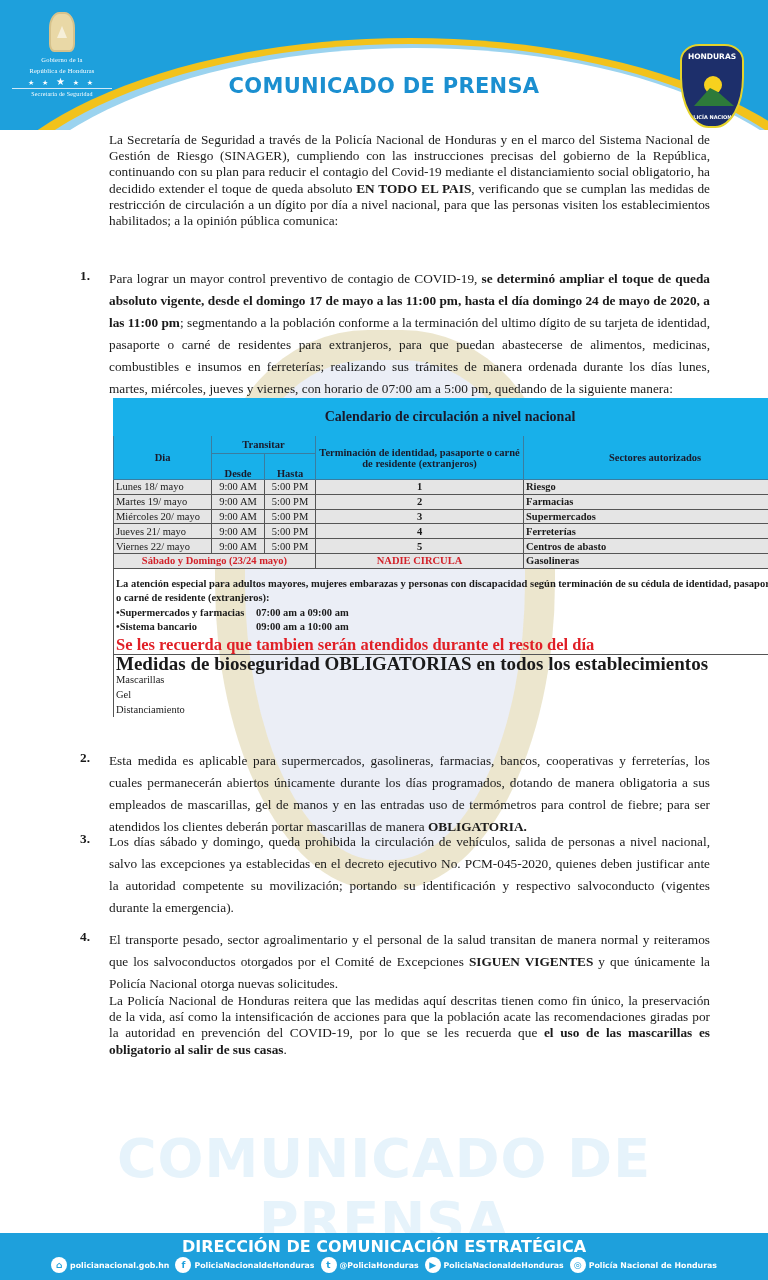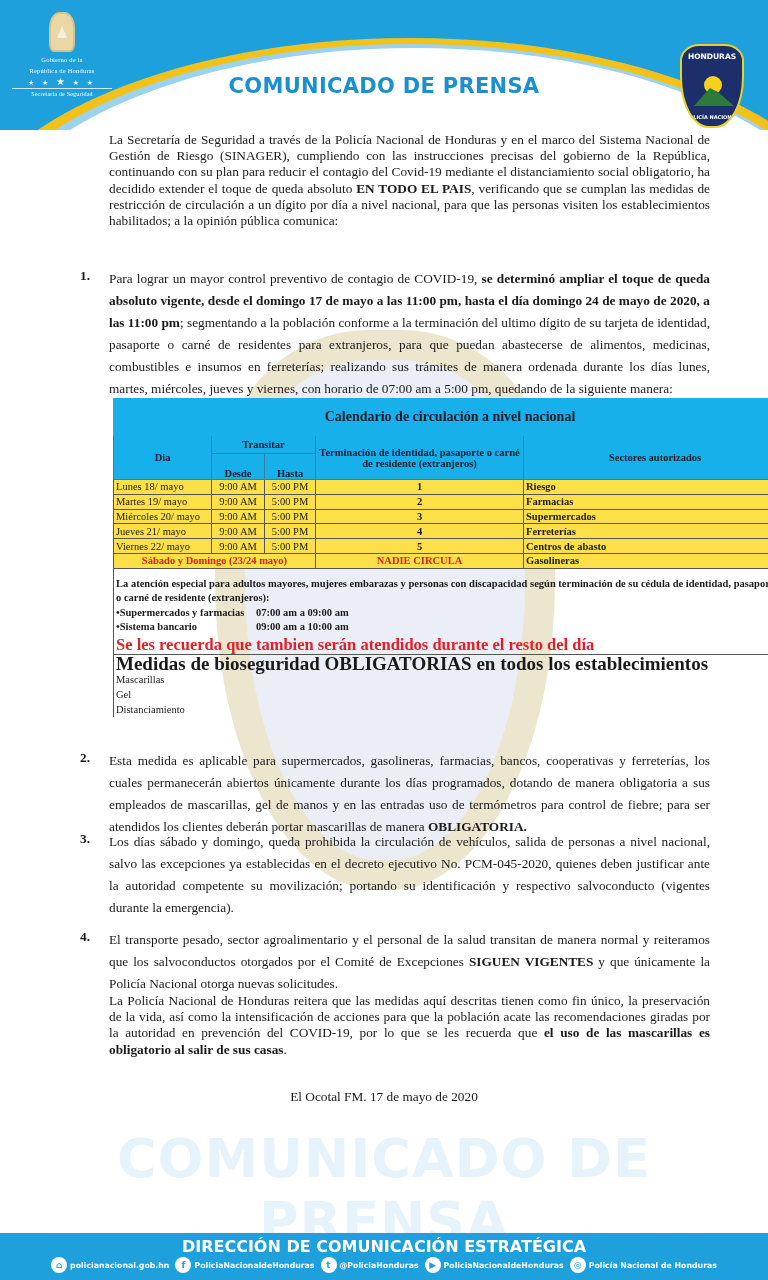--- a/index.html
+++ b/index.html
@@ -43,21 +43,21 @@
   .closing { left: 109px; top: 993px; width: 601px; }
   .signoff { position: absolute; left: 0; width: 768px; top: 1089px; text-align: center; font-size: 13.3px; line-height: 16px; }
   .signoff .motto { font-weight: bold; }
   b { font-weight: bold; }
 
   
   .cal { position: absolute; left: 113px; top: 398px; width: 674px; border-collapse: collapse; font-size: 10.5px; }
   .cal td, .cal th { border: 1px solid #555; }
   .cal .tcap { background: #18b0ea; height: 37px; text-align: center; font-weight: bold; font-size: 14px; color: #1a1a2a; border-color: #18b0ea; }
   .cal .th { background: #18b0ea; text-align: center; font-weight: bold; color: #1a1a2a; font-size: 10.5px; border-color: #3a7da0; }
-  .cal .row td { height: 14.8px; line-height: 13px; background: #fde047; }
+  .cal .row td { height: 14.8px; line-height: 13px; background: #e5e5e5; }
   .cal .c-day { width: 98px; padding-left: 2px; }
   .cal .c-t { width: 53px; text-align: center; }
   .cal .c-h { width: 51px; text-align: center; }
   .cal .c-dig { width: 208px; text-align: center; font-weight: bold; }
   .cal .c-sec { padding-left: 2px; font-weight: bold; }
   .cal .red { color: #d3222a; font-weight: bold; text-align: center; }
   .cal .notes td { padding: 8px 2px 0 2px; font-weight: bold; line-height: 14.5px; font-size: 10.5px; border-bottom: none; }
   .cal .tab { display: inline-block; width: 140px; }
   .cal .warn td { color: #e01f26; font-weight: bold; font-size: 16.5px; line-height: 19px; padding: 0 2px; border-top: none; }
   .cal .bio td { padding: 0 2px; line-height: 15px; font-size: 10.5px; border-bottom: none; }
@@ -194,21 +194,20 @@
   </div>
 
   <div class="list-item item4">
     <span class="num">4.</span>
     <p class="txt"><span>El transporte pesado, sector agroalimentario y el personal de la salud transitan de manera normal y reiteramos que los salvoconductos otorgados por el Comité de Excepciones </span><b>SIGUEN VIGENTES</b><span> y que únicamente la Policía Nacional otorga nuevas solicitudes.</span></p>
   </div>
 
   <p class="para closing"><span>La Policía Nacional de Honduras reitera que las medidas aquí descritas tienen como fin único, la preservación de la vida, así como la intensificación de acciones para que la población acate las recomendaciones giradas por la autoridad en prevención del COVID-19, por lo que se les recuerda que </span><b>el uso de las mascarillas es obligatorio al salir de sus casas</b><span>.</span></p>
 
   <div class="signoff">
-    <div>El Ocotal FM. 17 de mayo de 2020</div>
   </div>
 </div>
 
 <div class="footer">
   <div class="ftitle">DIRECCIÓN DE COMUNICACIÓN ESTRATÉGICA</div>
   <div class="links">
     <a class="link">
         <span class="ico">⌂</span>
         <span>policianacional.gob.hn</span>
       </a>

